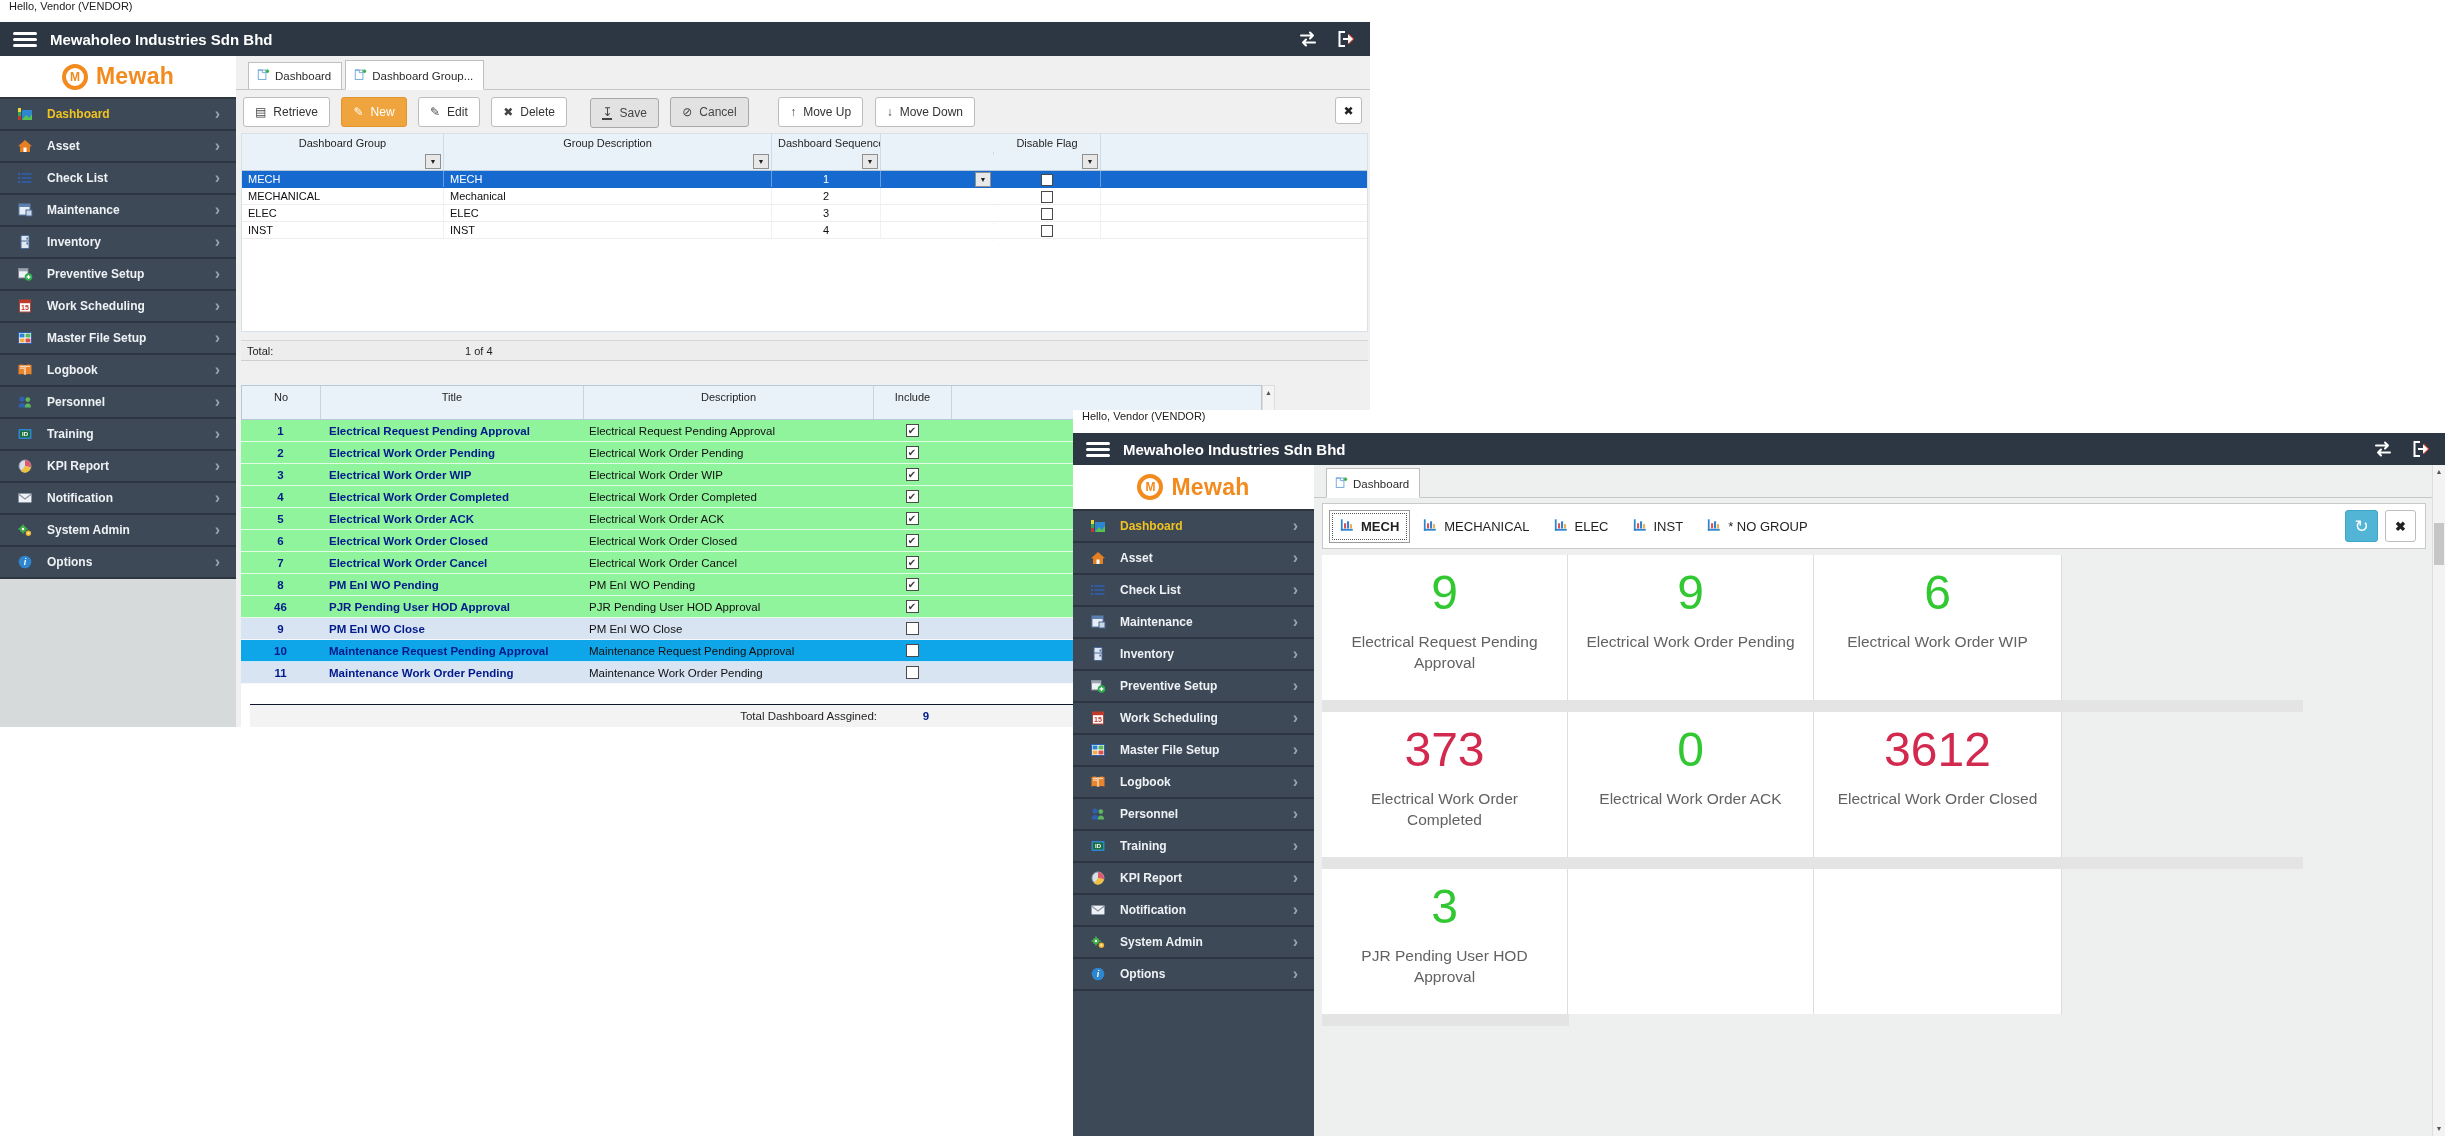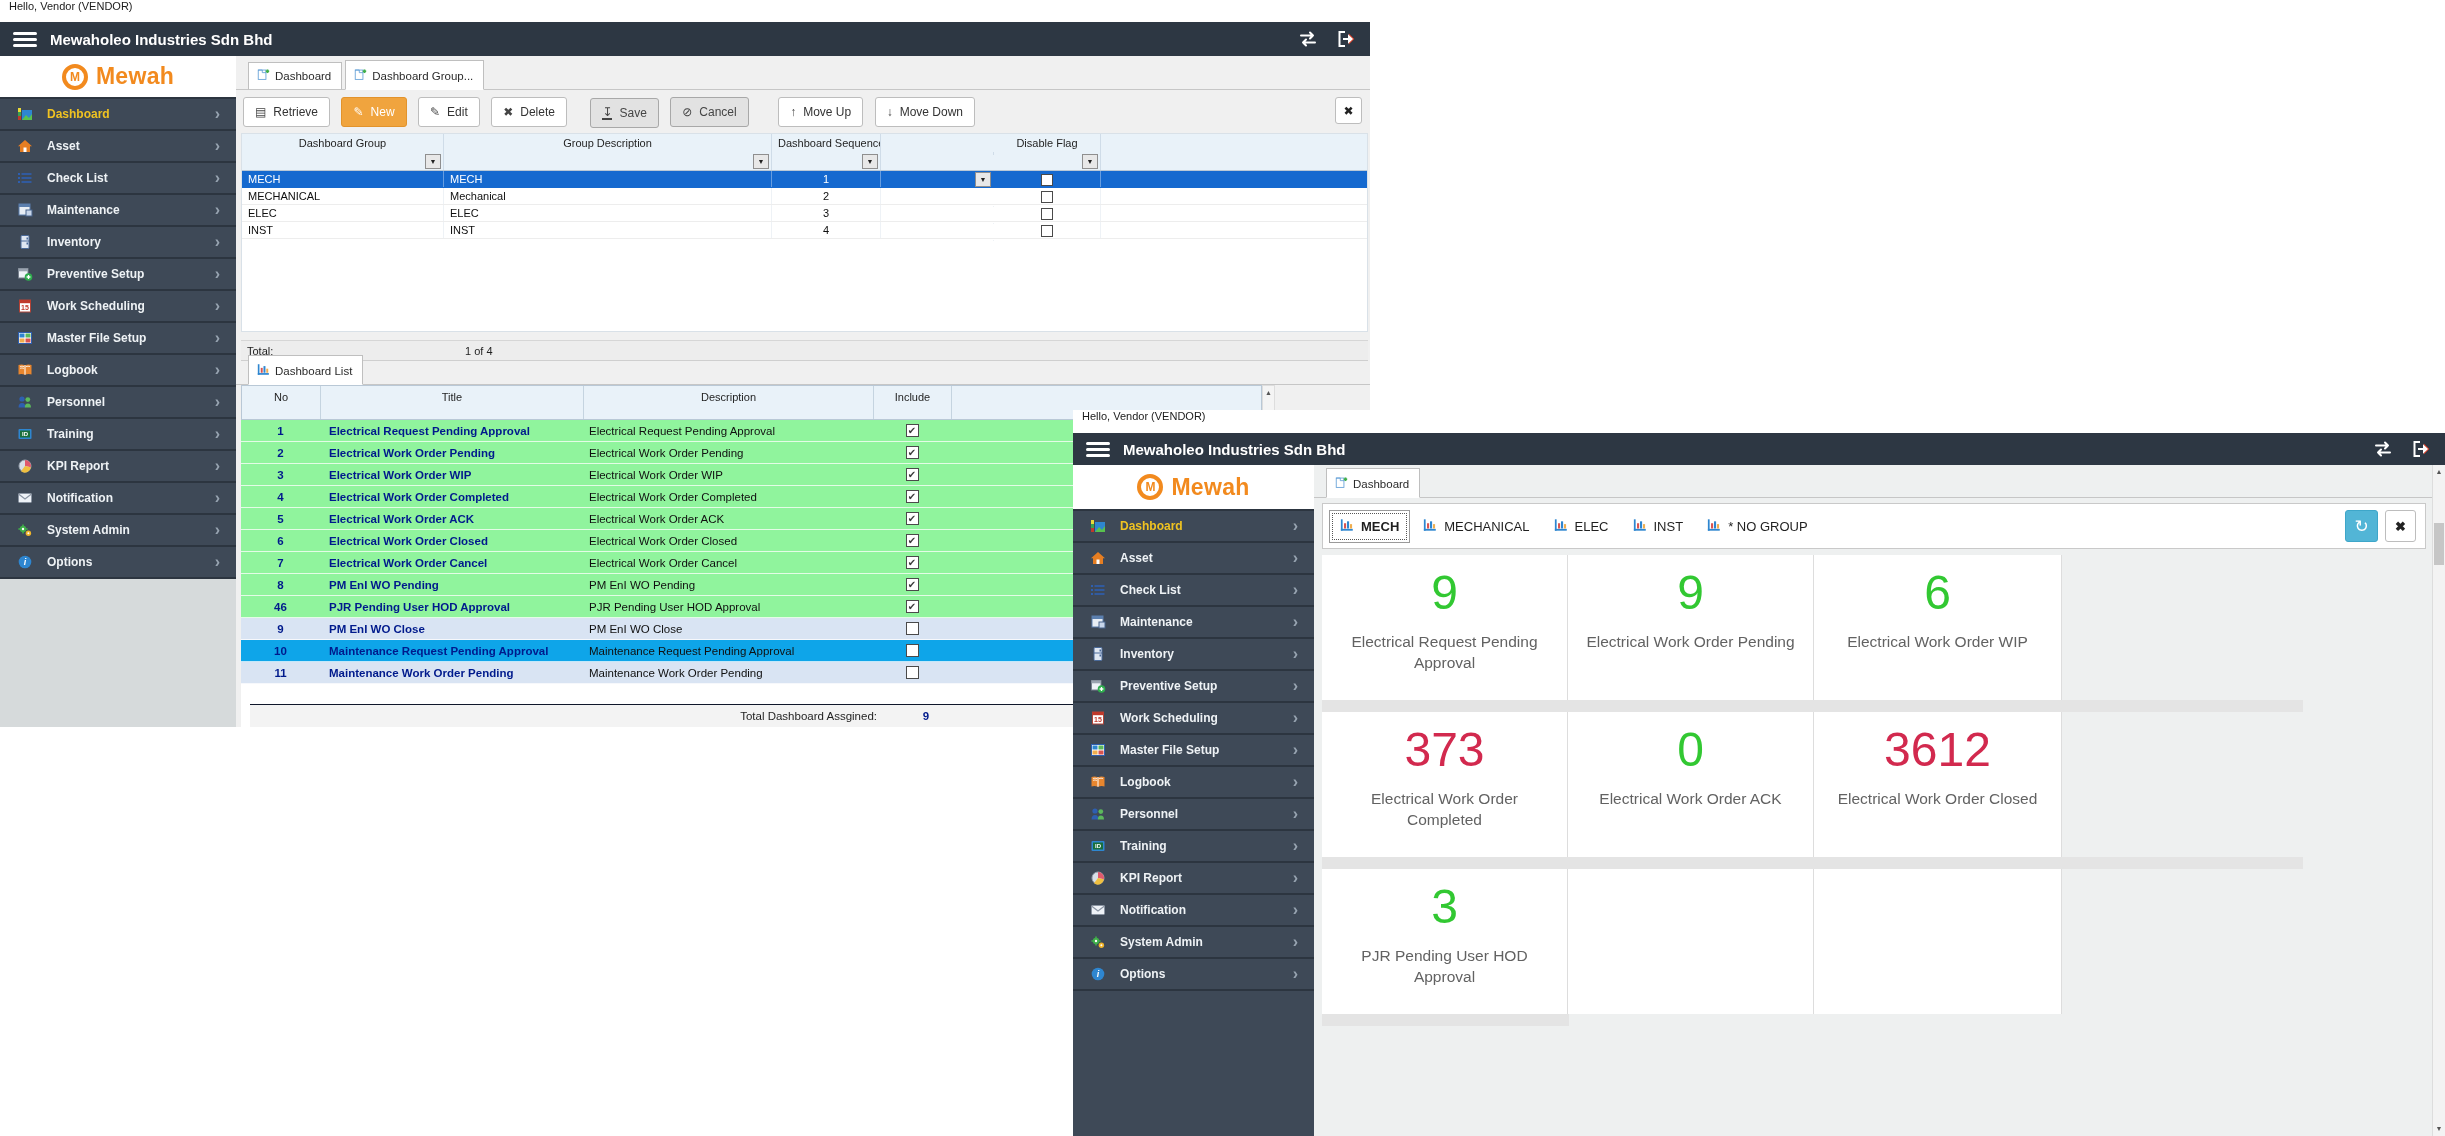--- a/index.html
+++ b/index.html
@@ -458,32 +458,20 @@
             <div class="g1d g1c3 center">1</div>
             <div class="g1d g1c4 center"><span class="checkbox"></span></div>
           </div>
         </div>
     </div>
     <div id="g1-total">
       <span class="t-label">Total:</span>
       <span class="t-value">1 of 4</span>
     </div>
 
-    <div class="tabbar" id="tabbar2">
-        <div class="tab active">
-          <span class="ic"><svg viewBox="0 0 16 16">
-              <rect x="1" y="1.5" width="2" height="13" fill="#2e86d0"></rect>
-              <rect x="1" y="12.4" width="13.6" height="2.1" fill="#2e86d0"></rect>
-              <rect x="4.6" y="6" width="2.4" height="6" fill="#d9534f"></rect>
-              <rect x="8" y="3.8" width="2.4" height="8.2" fill="#2e86d0"></rect>
-              <rect x="11.4" y="7" width="2.4" height="5" fill="#f0ad4e"></rect>
-            </svg></span>
-          <span class="tab-label">Dashboard List</span>
-        </div>
-      </div>
 
     <div id="g2">
       <div class="g2-head">
           <div class="g2h g2c0">No</div>
           <div class="g2h g2c1">Title</div>
           <div class="g2h g2c2">Description</div>
           <div class="g2h g2c3">Include</div>
           <div class="g2h g2fill"></div>
         </div>
       <div>

